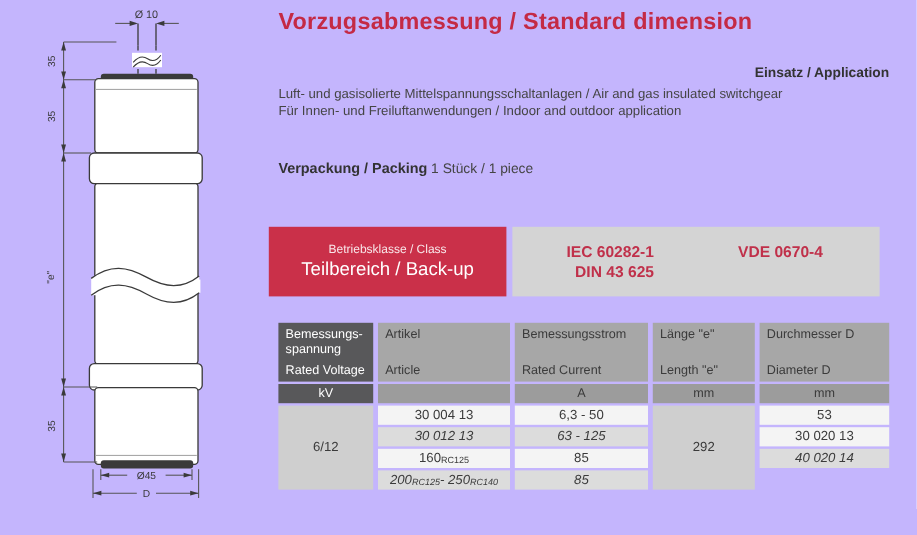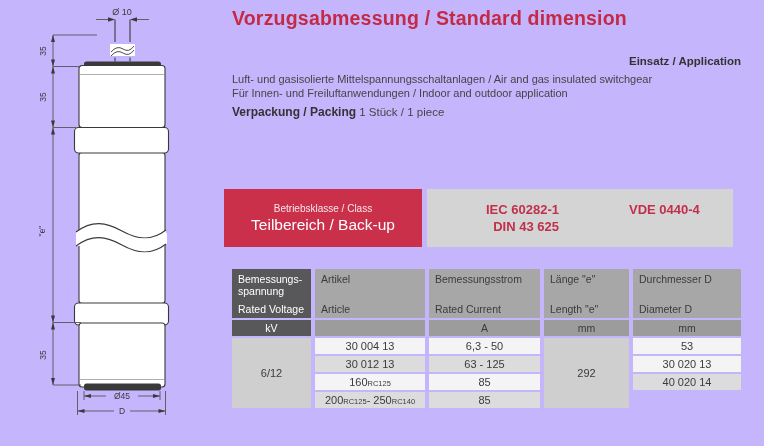--- a/index.html
+++ b/index.html
@@ -11,34 +11,34 @@
   
   .drawing { position: absolute; left: 0; top: 0; width: 232px; height: 446px; }
 
   
   .title {
     position: absolute; left: 232px; top: 7px; width: 509px;
     font-size: 19.5px; font-weight: bold; color: #c42a45; letter-spacing: .2px;
   }
   .app-block { position: absolute; left: 232px; top: 54px; width: 509px; font-size: 11px; line-height: 14px; color:#454545; }
   .app-block .head { font-weight: bold; font-size: 11.5px; color:#333; margin-bottom: 4px; text-align: right; }
-  .packing { position: absolute; left: 232px; top: 105px; font-size: 11.5px; color:#454545;text-align:center; }
+  .packing { position: absolute; left: 232px; top: 133px; font-size: 11.5px; color:#454545;text-align:center; }
   .packing .b { font-weight: bold; font-size: 12px; color:#333; }
 
   
   .banner { position: absolute; left: 224px; top: 189px; width: 509px; height: 58px; display: flex; gap: 5px; text-align: right; }
   .banner-red {
     width: 198px; background: #ca3049; color: #fff;
     display: flex; flex-direction: column; align-items: center; justify-content: center;
   }
   .banner-red .s { font-size: 10px; color: rgba(255,255,255,.88); }
   .banner-red .b { font-size: 15.5px; font-weight: normal; margin-top: 2px; }
   .banner-gray {
     flex: 1; background: #d4d4d4; color: #c0304a; font-weight: bold;
-    font-size: 13px; line-height: 17px; display: flex; padding: 12px 0 0 37px; gap: 70px;
+    font-size: 13px; line-height: 17px; display: flex; padding: 12px 0 0 23px; gap: 70px;
   }
   .banner-gray .colA { min-width: 95px; }
 
   
   .spec-table {
     position: absolute; left: 232px; top: 269px; width: 509px;
     display: grid; grid-template-columns: 79px 110px 111px 85px 1fr;
     grid-template-rows: 49px 16px 16px 16px 16px 16px;
     column-gap: 4px; row-gap: 2px; font-size: 11px; color: #3b3b3b;
   }
@@ -46,21 +46,21 @@
     background: #a7a7a7; padding: 4px 6px 3px 6px; font-size: 10.5px; line-height: 12px;
     display: flex; flex-direction: column; justify-content: space-between;
   }
   .th .de { white-space: pre-line; }
   .th.dark { background: #58585a; color: #fff; }
   .unit { background: #9c9c9c; font-size: 10.5px; display: flex; align-items: center; justify-content: center; }
   .unit.dark { background: #58585a; color: #fff; }
   .cell { display: flex; align-items: center; justify-content: center; }
   .merged { grid-row: span 4; background: #cfcfcf; display: flex; align-items: center; justify-content: center; }
   .r-light { background: #f4f4f4; }
-  .r-mid { background: #dcdcdc; }
+  .r-mid { background: #dcdcdc; font-style: italic; }
   .sub { font-size: 7.5px; letter-spacing: 0; align-self: center; padding-top: 3px; }
 </style>
 </head>
 <body>
 
 <div class="page">
 
   <div class="drawing">
     <svg width="232" height="446" viewBox="0 0 232 446">
 
@@ -167,21 +167,21 @@
     <div class="banner-red">
       <div class="s">Betriebsklasse / Class</div>
       <div class="b">Teilbereich / Back-up</div>
     </div>
     <div class="banner-gray">
       <div class="colA">
         <div>IEC 60282-1</div>
         <div>DIN 43 625</div>
       </div>
       <div>
-        <div>VDE 0440-4</div>
+        <div>VDE 0670-4</div>
       </div>
     </div>
   </div>
 
   <div class="spec-table">
 
     <div class="th dark">
       <span class="de">Bemessungs-
 spannung</span>
       <span>Rated Voltage</span>

